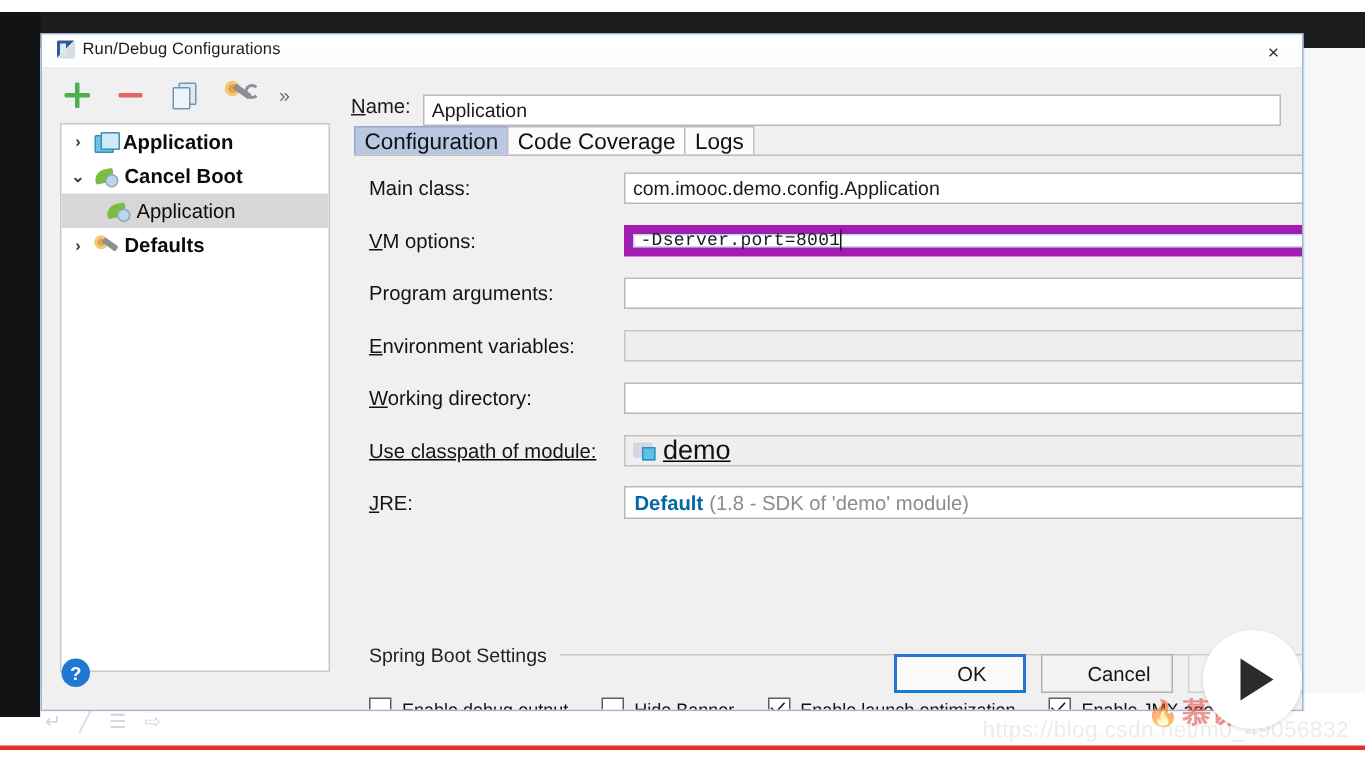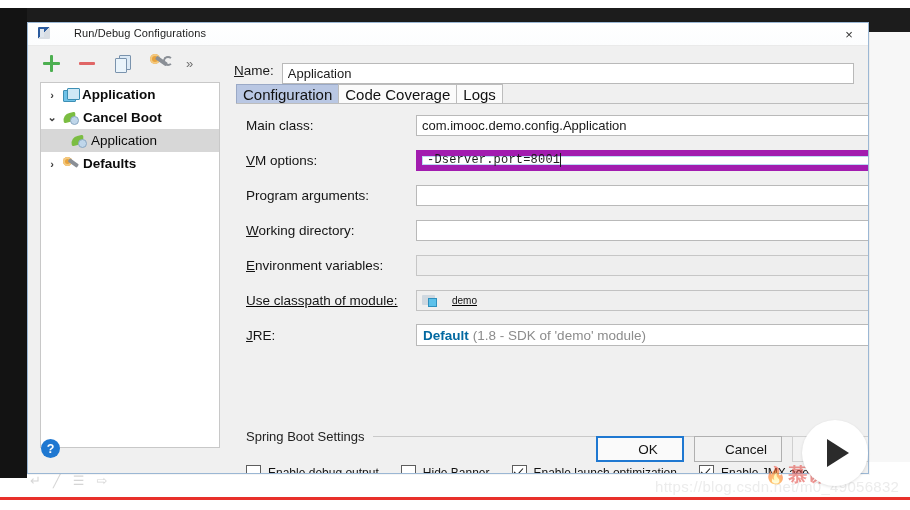--- a/index.html
+++ b/index.html
@@ -25,21 +25,21 @@
   .dialog{
     position:absolute;left:27px;top:22px;width:840px;height:450px;
     background:#f0f0f0;border:1px solid #9bb7d4;
     box-shadow:0 0 0 1px rgba(0,0,0,.04);
     overflow:hidden;
   }
   .dlg-titlebar{
     position:relative;height:22px;background:linear-gradient(#ffffff,#fcfdfe);
     border-bottom:1px solid #eaeaea;
   }
-  .dlg-title-wrap{position:absolute;left:10px;top:4px;display:flex;align-items:center;gap:24px;}
+  .dlg-title-wrap{position:absolute;left:10px;top:4px;display:flex;align-items:center;gap:5px;}
   .dlg-ico{
     width:12px;height:12px;border-radius:1px;
     background:linear-gradient(135deg,#2b5b9e 0%,#2b5b9e 48%,#d8dde3 48%,#d8dde3 100%);
     position:relative;flex:none;
   }
   .dlg-ico:after{content:"";position:absolute;left:2px;top:2px;width:4px;height:8px;background:#dfe6ee;}
   .dlg-title-text{font-size:11px;color:#1c1c1c;letter-spacing:.1px;white-space:nowrap;}
   .dlg-close{
     position:absolute;right:6px;top:1px;width:26px;height:20px;
     display:flex;align-items:center;justify-content:center;
@@ -122,21 +122,21 @@
   .fin.w-main{width:480px;}
   .fin.w-wide{width:480px;}
   .fin.focused{border:6px solid #a21caf;box-shadow:0 0 0 1px #bcd9f2 inset;}
   .fin.mono{font-family:"Liberation Mono", monospace;font-size:12px;letter-spacing:.2px;}
   .fin.disabled{background:#eeeeee;border-color:#c6c6c6;}
   .caret{display:inline-block;width:1px;height:14px;background:#1a1a1a;margin-left:0px;}
 
   .frow.spaced{text-decoration:underline;}
   .cp-box{
     width:480px;height:21px;background:#efefef;border:1px solid #c2c2c2;box-sizing:border-box;
-    display:flex;align-items:center;gap:16px;padding:0 5px;font-size:10px;color:#121212;
+    display:flex;align-items:center;gap:6px;padding:0 5px;font-size:18px;color:#121212;
   }
   .ic-mod{width:14px;height:12px;position:relative;flex:none;}
   .ic-mod:before{content:"";position:absolute;left:0;top:1px;width:13px;height:10px;background:#cfd8e0;border-radius:1px;}
   .ic-mod:after{content:"";position:absolute;left:6px;top:4px;width:7px;height:7px;background:#5dc1ea;border:1px solid #2f90bd;}
   .jre-box{
     width:472px;height:22px;background:#ffffff;border:1px solid #b9b9b9;box-sizing:border-box;
     display:flex;align-items:center;gap:4px;padding:0 6px;font-size:13.5px;
   }
   .jre-def{font-weight:bold;color:#0369a1;}
   .jre-sub{color:#8c8c8c;}
@@ -307,27 +307,27 @@
                 <span class="caret"></span>
               </div>
             </div>
 
             <div class="frow">
               <div class="lab">Program ar<u>g</u>uments:</div>
               <div class="fin w-wide"></div>
             </div>
 
             <div class="frow">
+              <div class="lab"><u>E</u>nvironment variables:</div>
+              <div class="fin w-wide disabled"></div>
+            </div>
+
+            <div class="frow">
               <div class="lab"><u>W</u>orking directory:</div>
               <div class="fin w-wide"></div>
-            </div>
-
-            <div class="frow">
-              <div class="lab"><u>E</u>nvironment variables:</div>
-              <div class="fin w-wide disabled"></div>
             </div>
 
             <div class="frow spaced">
               <div class="lab">Use classpath of m<u>o</u>dule:</div>
               <div class="cp-box">
                 <span class="ic-mod"></span>
                 <span>demo</span>
               </div>
             </div>
 

